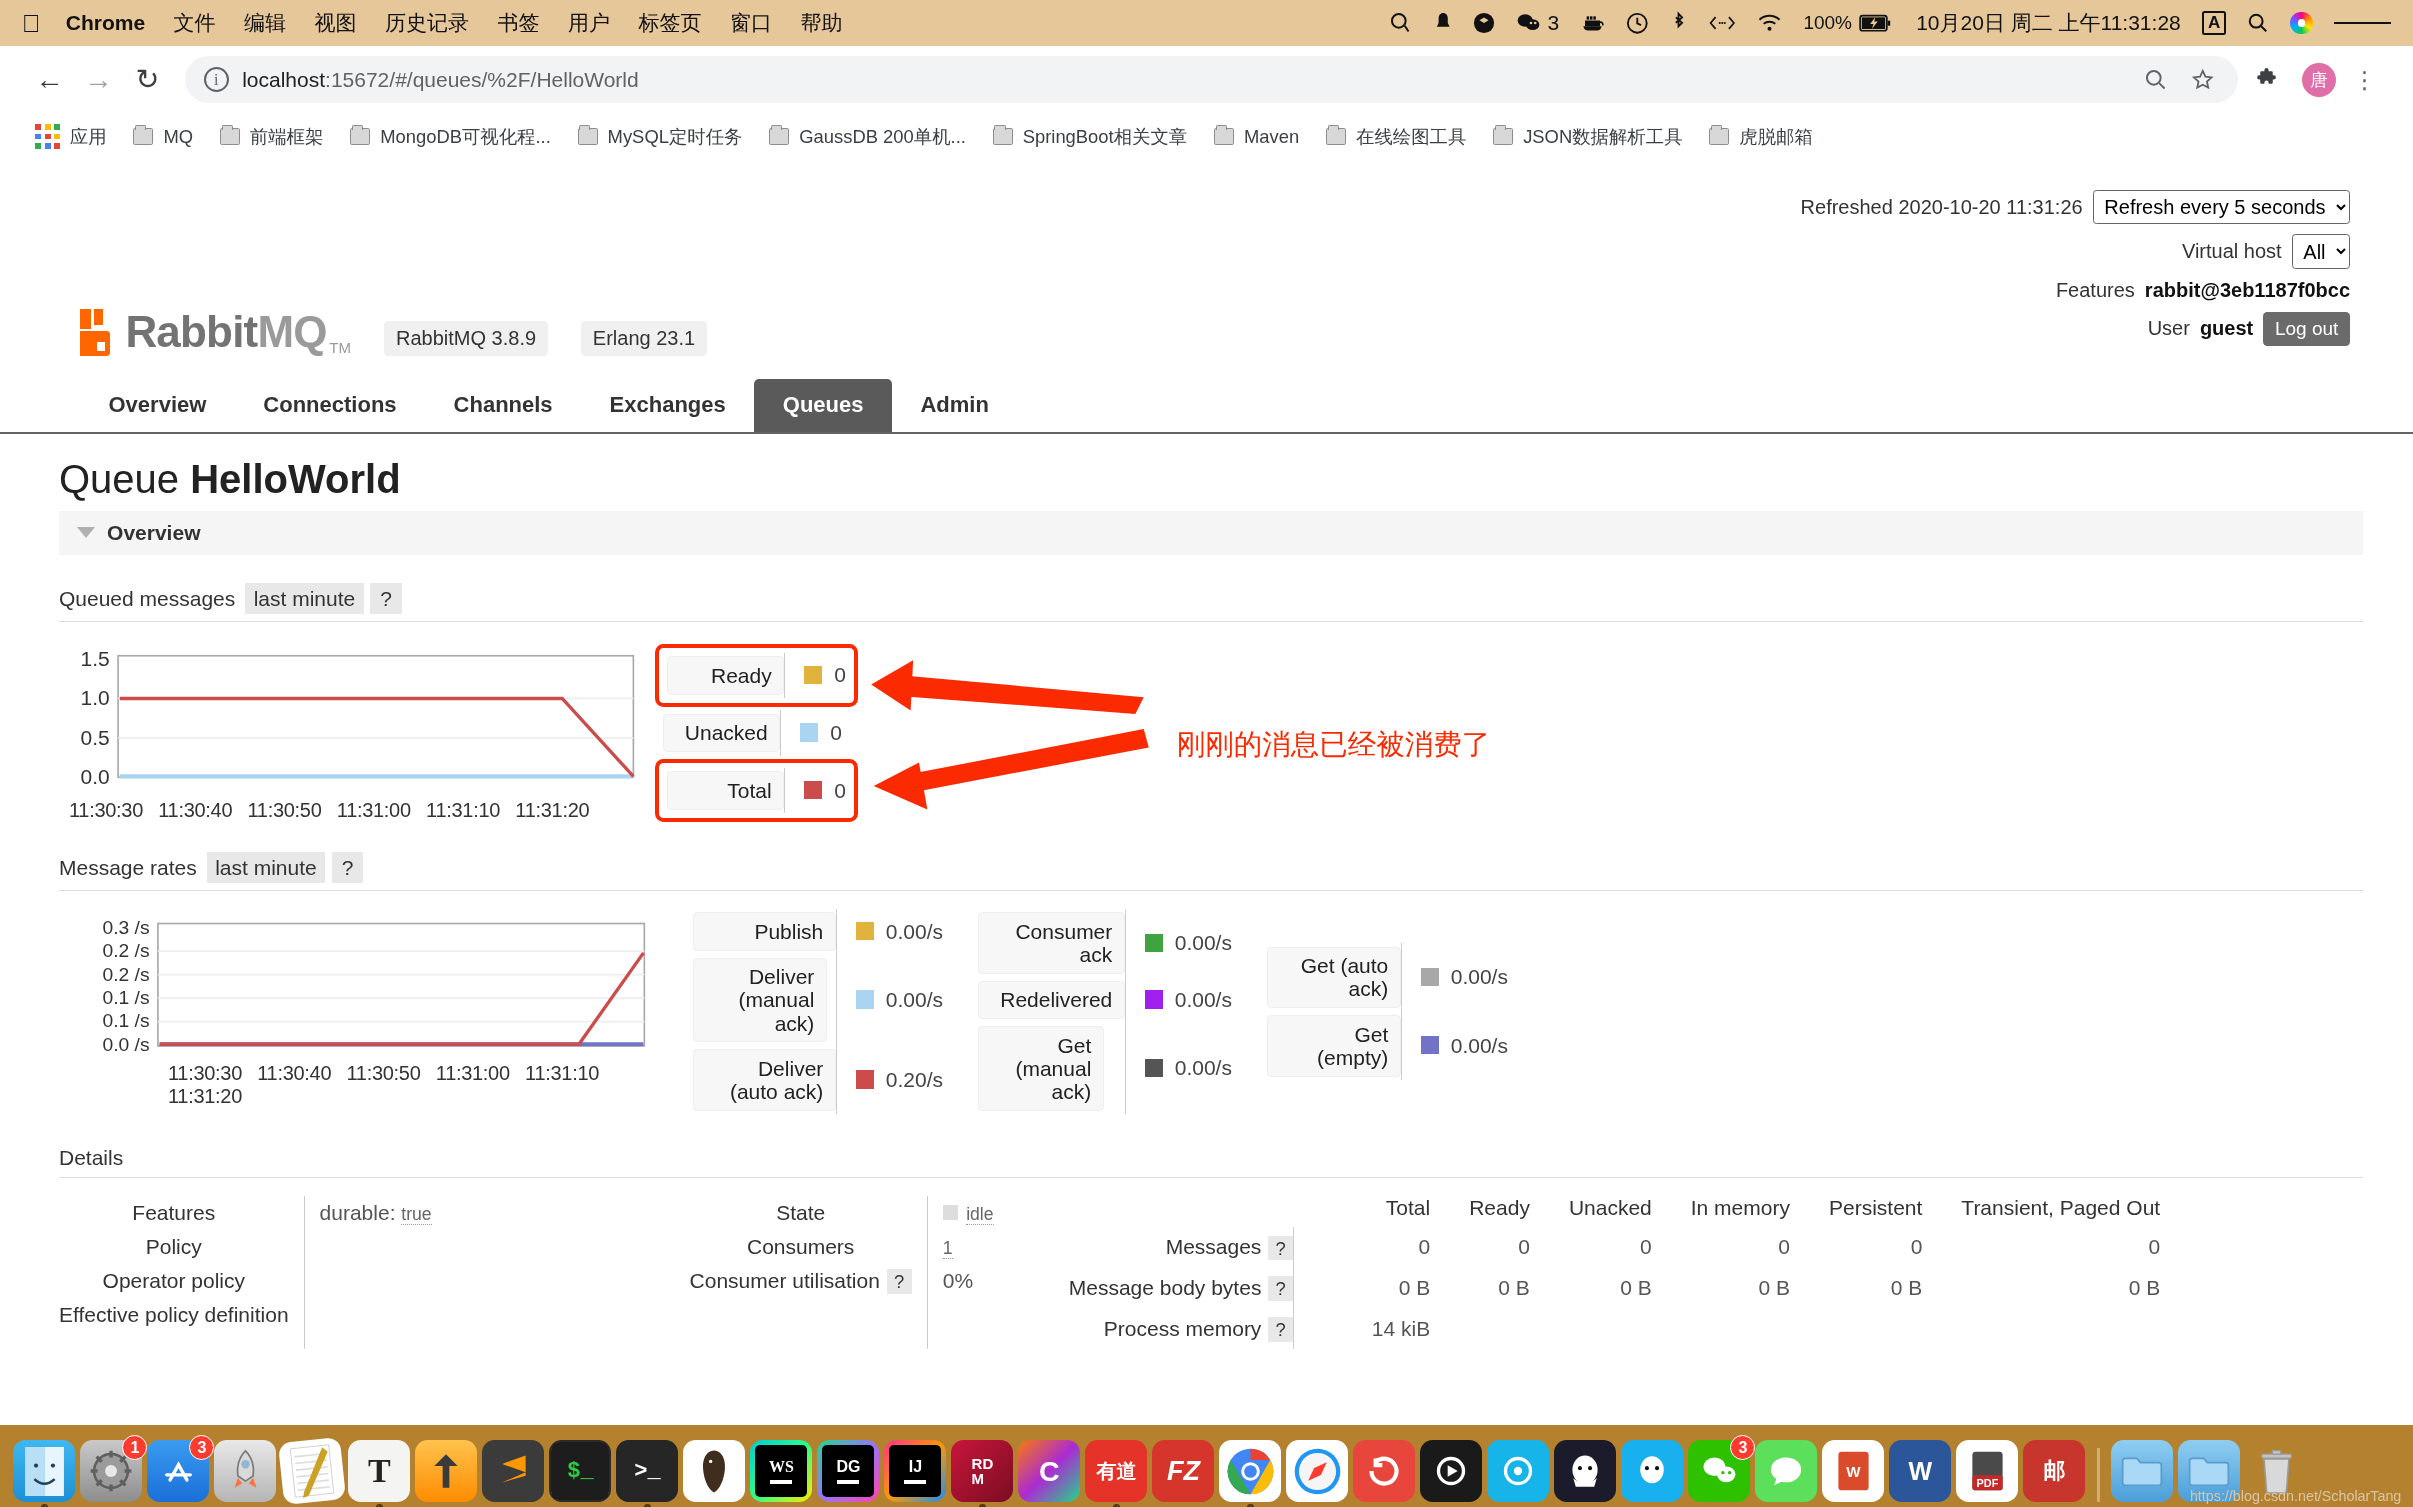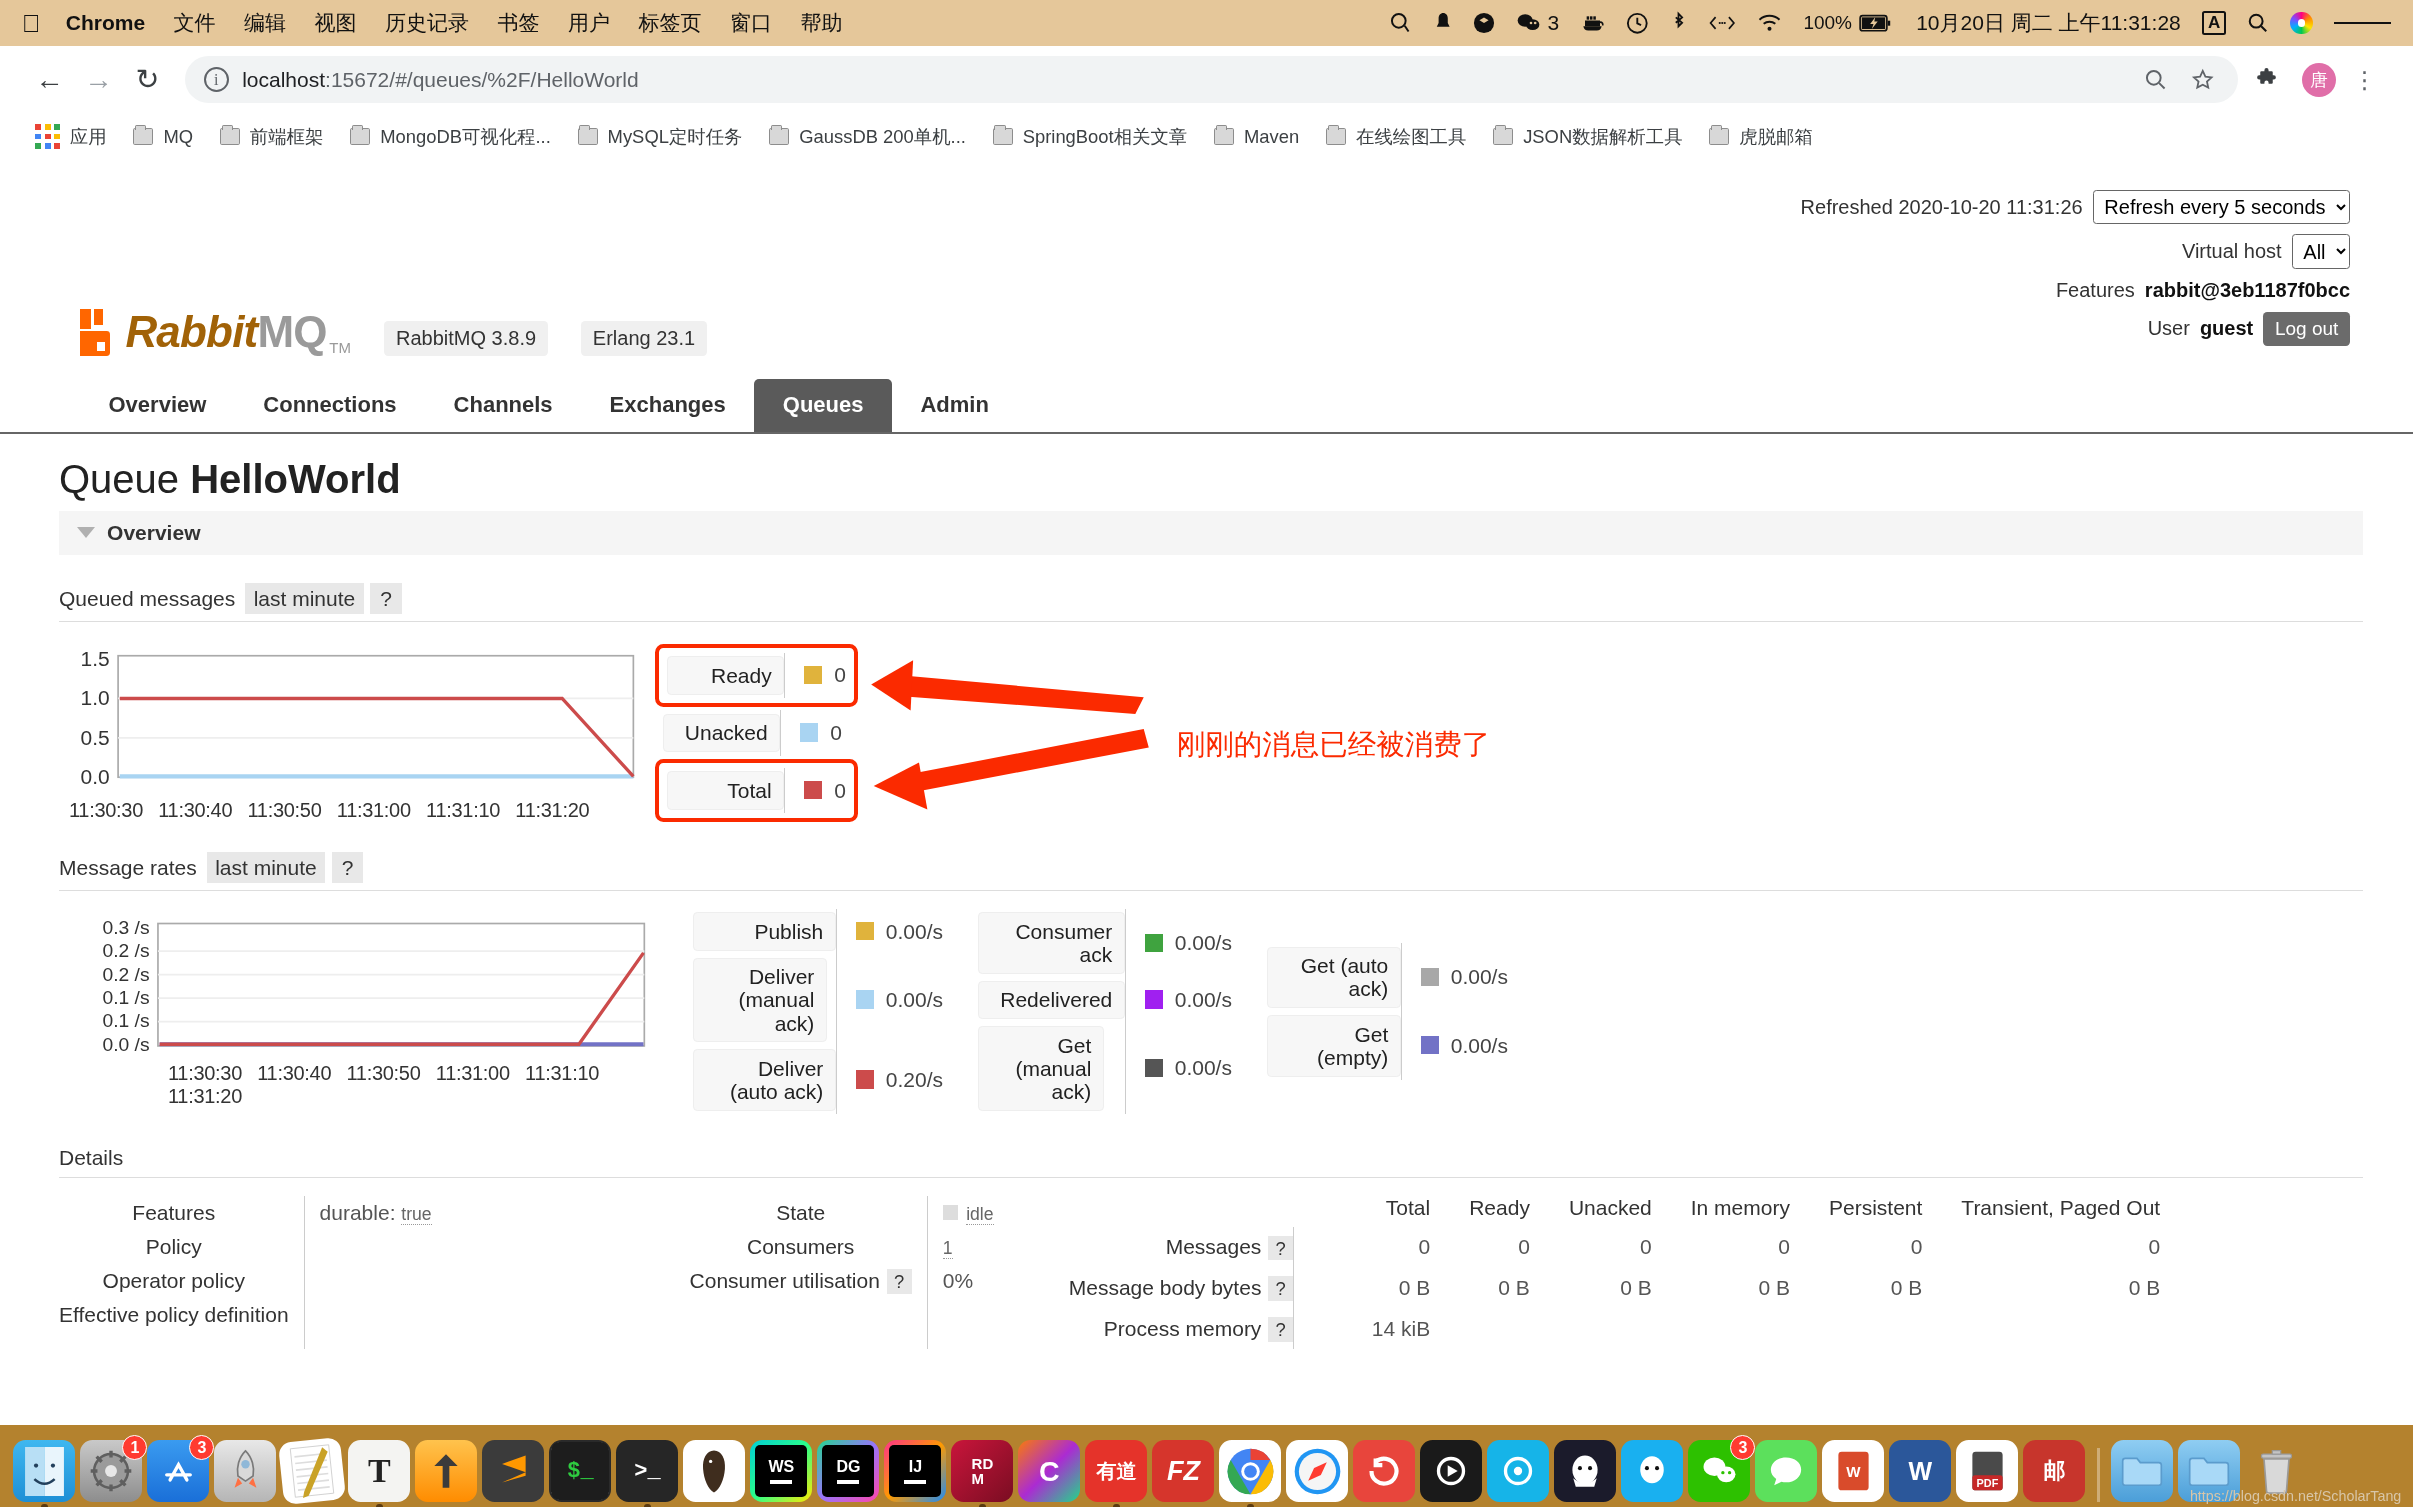--- a/index.html
+++ b/index.html
@@ -84,21 +84,21 @@
   .page{background:#fff;padding: 0 0 0 0; position:relative; height:1199px; overflow:hidden;}
   .rmq-head{display:flex;padding: 30px 63px 0 80px;}
   .logo-wrap{display:flex;align-items:flex-end;gap:20px;}
   .rmq-logo{display:flex;align-items:center;}
   .rmq-mark{width:42px;height:47px;position:relative;margin-right:3.4px;}
   .rmq-mark .e1{position:absolute;left:0;top:0;width:11px;height:20px;background:#f60;}
   .rmq-mark .e2{position:absolute;left:14.3px;top:0;width:9.2px;height:16px;background:#f60;}
   .rmq-mark .body{position:absolute;left:0;top:22px;width:30px;height:25px;background:#f60;border-radius:0 3.4px 3.4px 0;}
   .rmq-mark .body::after{content:"";position:absolute;right:5px;bottom:5px;width:8.4px;height:8.4px;background:#fff;}
   .rmq-text{font-size:44px;font-weight:bold;letter-spacing:-0.8px;line-height:1;}
-  .rmq-text .a{color:#a16207;font-style:italic;} .rmq-text .b{color:#9a9a9a;}
+  .rmq-text .a{color:#737373;} .rmq-text .b{color:#9a9a9a;}
   .rmq-tm{font-size:15px;color:#9a9a9a;align-self:flex-end;margin-left:2.5px;}
   .vbadge{background:#f0f0f0;border-radius:4.2px;padding:5.9px 11.7px;font-size:20px;color:#333;margin-left:13.4px;}
   .head-right{margin-left:auto;text-align:right;font-size:20px;color:#333;}
   .head-right .row{display:flex;align-items:center;justify-content:flex-end;gap:10px;margin-bottom:10px;}
   select.ui{font-family:"Liberation Sans",sans-serif;font-size:20px;padding:4.2px 6.7px;border:0.8px solid #666;border-radius:3.4px;background:#fff;}
   .logout{background:#6b6b6b;color:#fff;border:none;border-radius:4.2px;padding:5.9px 11.7px;font-size:19px;font-family:"Liberation Sans",sans-serif;cursor:pointer;}
   .strong{font-weight:bold;color:#111;}
 
   .tabs{display:flex;align-items:flex-end;padding:0 0 0 80px;margin-top:23.5px;border-bottom:2.5px solid #666;}
   .tabs .t{padding:13.4px 28.5px;font-size:22px;font-weight:bold;color:#333;cursor:pointer;}
@@ -740,21 +740,21 @@
     <span style="color:#fff;font-family:'Liberation Mono',monospace;font-size:22px;">&gt;_</span>
     <span class="ddot"></span>
   </div>
   <div class="dicon" style="background:#fff;">
     <svg width="34" height="47" viewBox="0 0 40 56">
         <path d="M20 3c9 0 14 10 13 22-1 13-6 24-13 28-7-4-12-15-13-28C6 13 11 3 20 3z" fill="#3f2d1e"></path>
         <circle cx="16" cy="16" r="2" fill="#fff"></circle>
       </svg>
   </div>
   <div class="dicon" style="background:linear-gradient(135deg,#00cdd7,#2bff88,#ffea00);padding:5px;">
-    <div style="background:#000;width:100%;height:100%;border-radius:5px;display:flex;flex-direction:column;align-items:center;justify-content:center;color:#fff;font-size:16px;font-weight:bold;">WS<span style="display:block;width:22px;height:3.4px;background:#fff;margin-top:4.2px;"></span></div>
+    <div style="background:#000;width:100%;height:100%;border-radius:5px;display:flex;flex-direction:column;align-items:center;justify-content:center;color:#fff;font-size:16px;font-weight:bold;font-family:Liberation Serif, serif;">WS<span style="display:block;width:22px;height:3.4px;background:#fff;margin-top:4.2px;"></span></div>
   </div>
   <div class="dicon" style="background:linear-gradient(135deg,#22d88f,#9775fa,#ff45aa);padding:5px;">
     <div style="background:#000;width:100%;height:100%;border-radius:5px;display:flex;flex-direction:column;align-items:center;justify-content:center;color:#fff;font-size:16px;font-weight:bold;">DG<span style="display:block;width:22px;height:3.4px;background:#fff;margin-top:4.2px;"></span></div>
   </div>
   <div class="dicon" style="background:linear-gradient(135deg,#ff318c,#fe9a00,#1d8cf8);padding:5px;">
     <div style="background:#000;width:100%;height:100%;border-radius:5px;display:flex;flex-direction:column;align-items:center;justify-content:center;color:#fff;font-size:16px;font-weight:bold;">IJ<span style="display:block;width:22px;height:3.4px;background:#fff;margin-top:4.2px;"></span></div>
   </div>
   <div class="dicon" style="background:linear-gradient(135deg,#c9153b,#7a0d22);">
     <span style="font-size:15px;line-height:1;">RD<br>M</span>
     <span class="ddot"></span>

